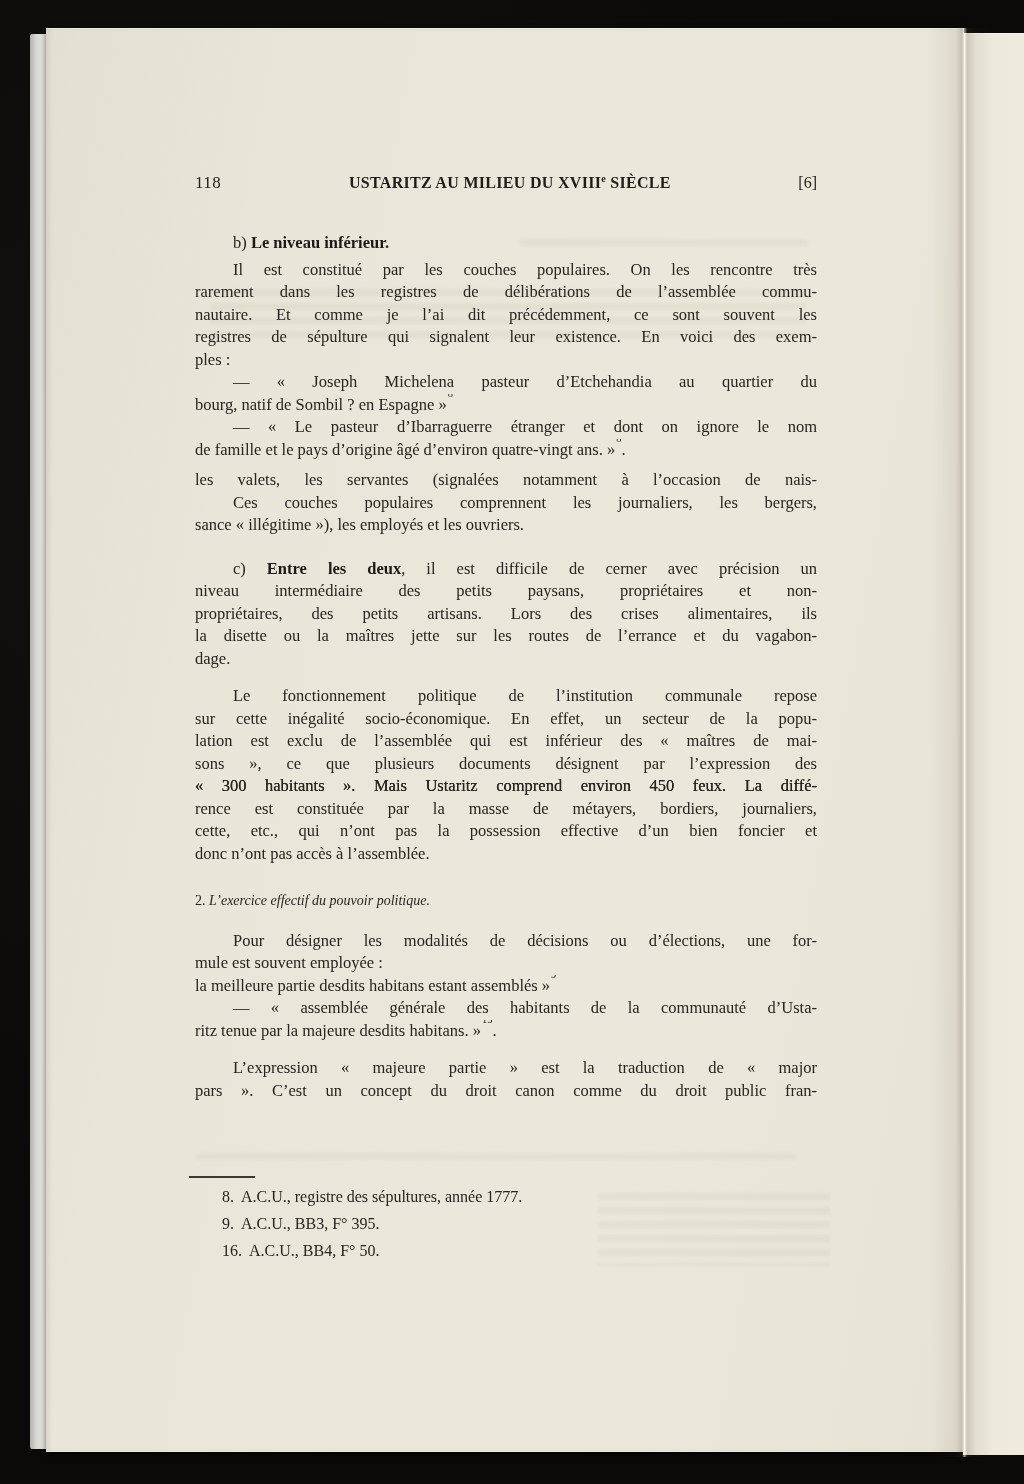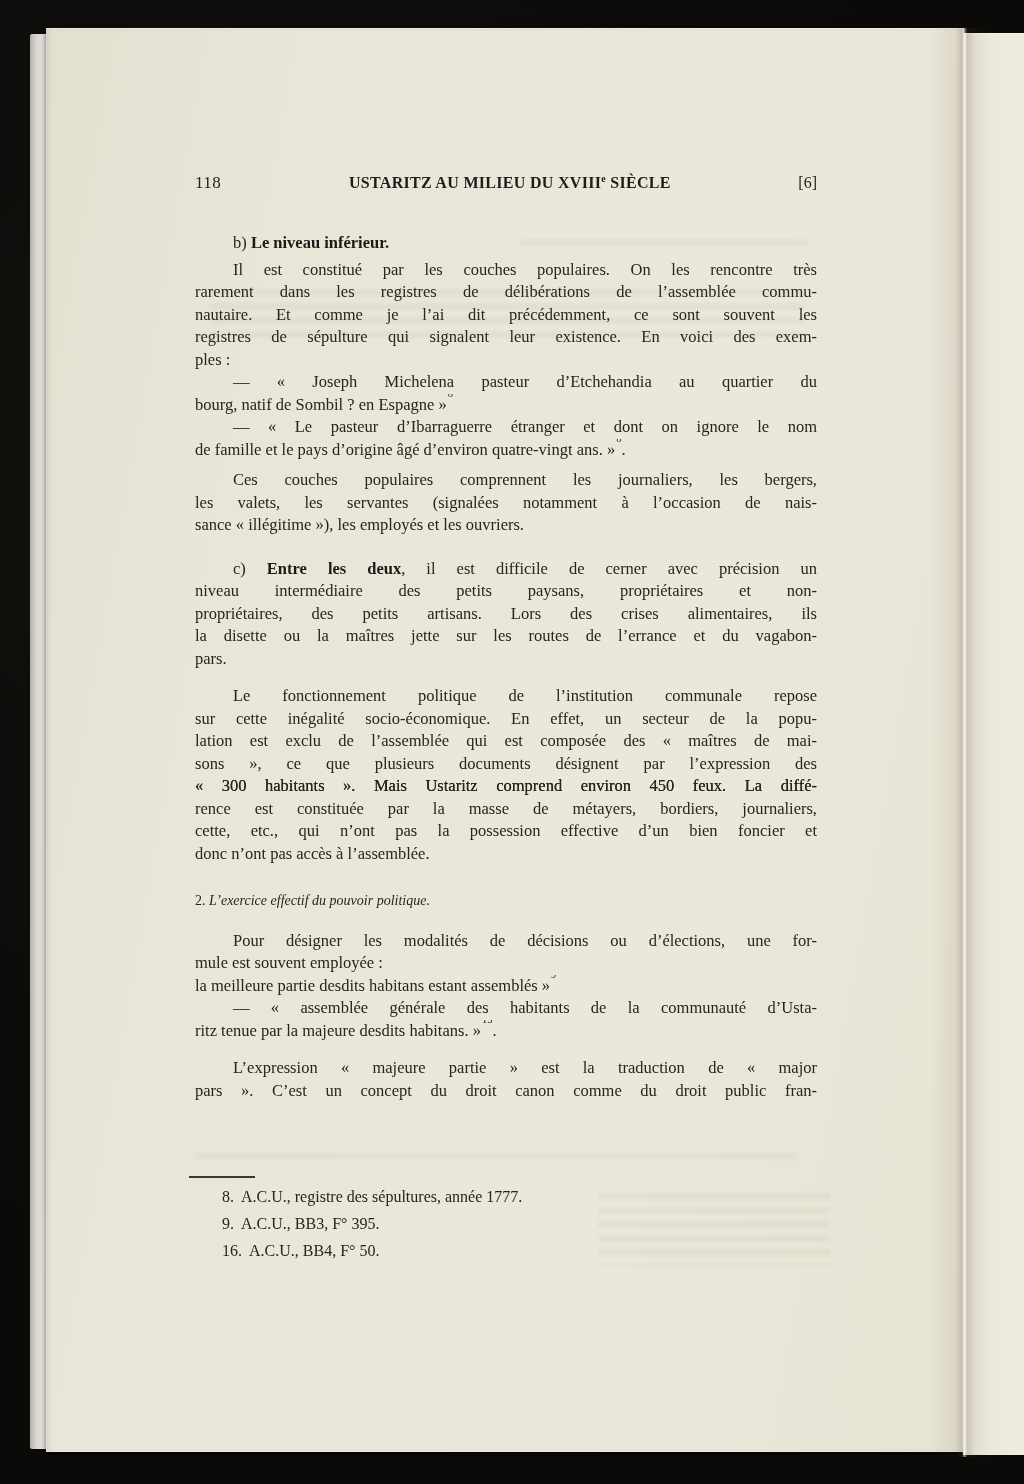--- a/index.html
+++ b/index.html
@@ -123,35 +123,35 @@
       </div>
       <div class="blk para">
         <div class="line jl ind"><span>— « Joseph Michelena pasteur d’Etchehandia au quartier du</span></div>
         <div class="line"><span>bourg, natif de Sombil ? en Espagne »</span><sup>8</sup></div>
       </div>
       <div class="blk para">
         <div class="line jl ind"><span>— « Le pasteur d’Ibarraguerre étranger et dont on ignore le nom</span></div>
         <div class="line"><span>de famille et le pays d’origine âgé d’environ quatre-vingt ans. »</span><sup>8</sup><span>.</span></div>
       </div>
       <div class="blk para gap-s">
+        <div class="line jl"><span>les valets, les servantes (signalées notamment à l’occasion de nais-</span></div>
         <div class="line jl ind"><span>Ces couches populaires comprennent les journaliers, les bergers,</span></div>
-        <div class="line jl"><span>les valets, les servantes (signalées notamment à l’occasion de nais-</span></div>
         <div class="line"><span>sance « illégitime »), les employés et les ouvriers.</span></div>
       </div>
       <div class="blk para gap-l">
         <div class="line jl ind"><span>c) </span><span class="b">Entre les deux</span><span>, il est difficile de cerner avec précision un</span></div>
         <div class="line jl"><span>niveau intermédiaire des petits paysans, propriétaires et non-</span></div>
         <div class="line jl"><span>propriétaires, des petits artisans. Lors des crises alimentaires, ils</span></div>
         <div class="line jl"><span>la disette ou la maîtres jette sur les routes de l’errance et du vagabon-</span></div>
-        <div class="line"><span>pars.</span></div>
+        <div class="line"><span>dage.</span></div>
       </div>
       <div class="blk para gap-m">
         <div class="line jl ind"><span>Le fonctionnement politique de l’institution communale repose</span></div>
         <div class="line jl"><span>sur cette inégalité socio-économique. En effet, un secteur de la popu-</span></div>
-        <div class="line jl"><span>lation est exclu de l’assemblée qui est composée des « maîtres de mai-</span></div>
+        <div class="line jl"><span>lation est exclu de l’assemblée qui est inférieur des « maîtres de mai-</span></div>
         <div class="line jl"><span>sons », ce que plusieurs documents désignent par l’expression des</span></div>
         <div class="line jl dk"><span>« 300 habitants ». Mais Ustaritz comprend environ 450 feux. La diffé-</span></div>
         <div class="line jl"><span>rence est constituée par la masse de métayers, bordiers, journaliers,</span></div>
         <div class="line jl"><span>cette, etc., qui n’ont pas la possession effective d’un bien foncier et</span></div>
         <div class="line"><span>donc n’ont pas accès à l’assemblée.</span></div>
       </div>
       <div class="blk h2 gap-xl">
         <div class="line"><span>2. </span><span class="i">L’exercice effectif du pouvoir politique.</span></div>
       </div>
       <div class="blk para gap-h">

